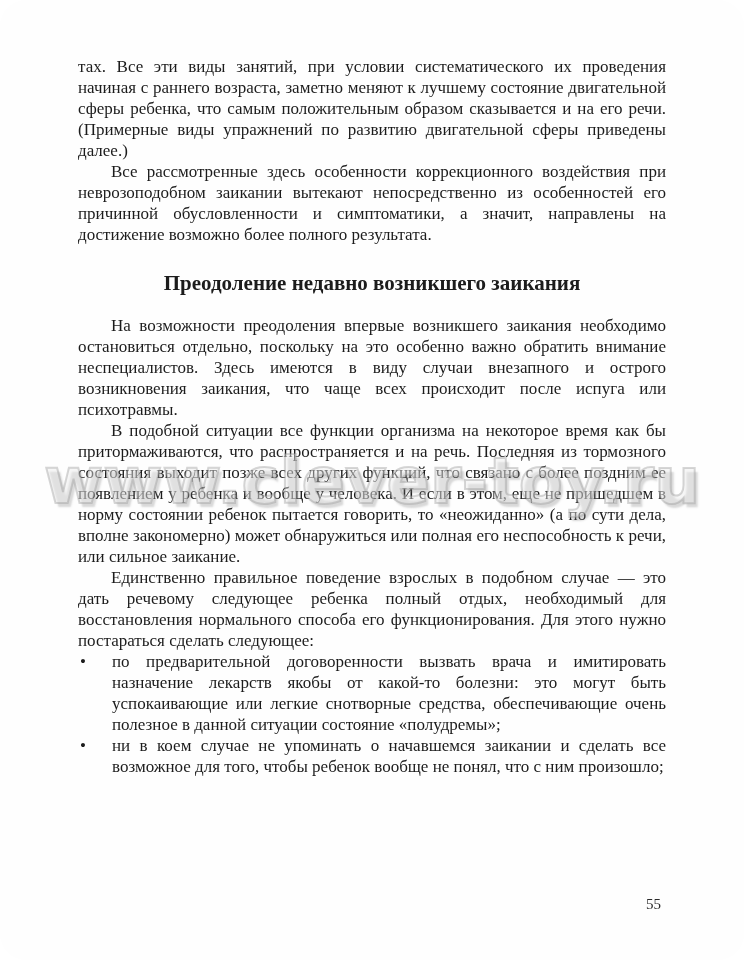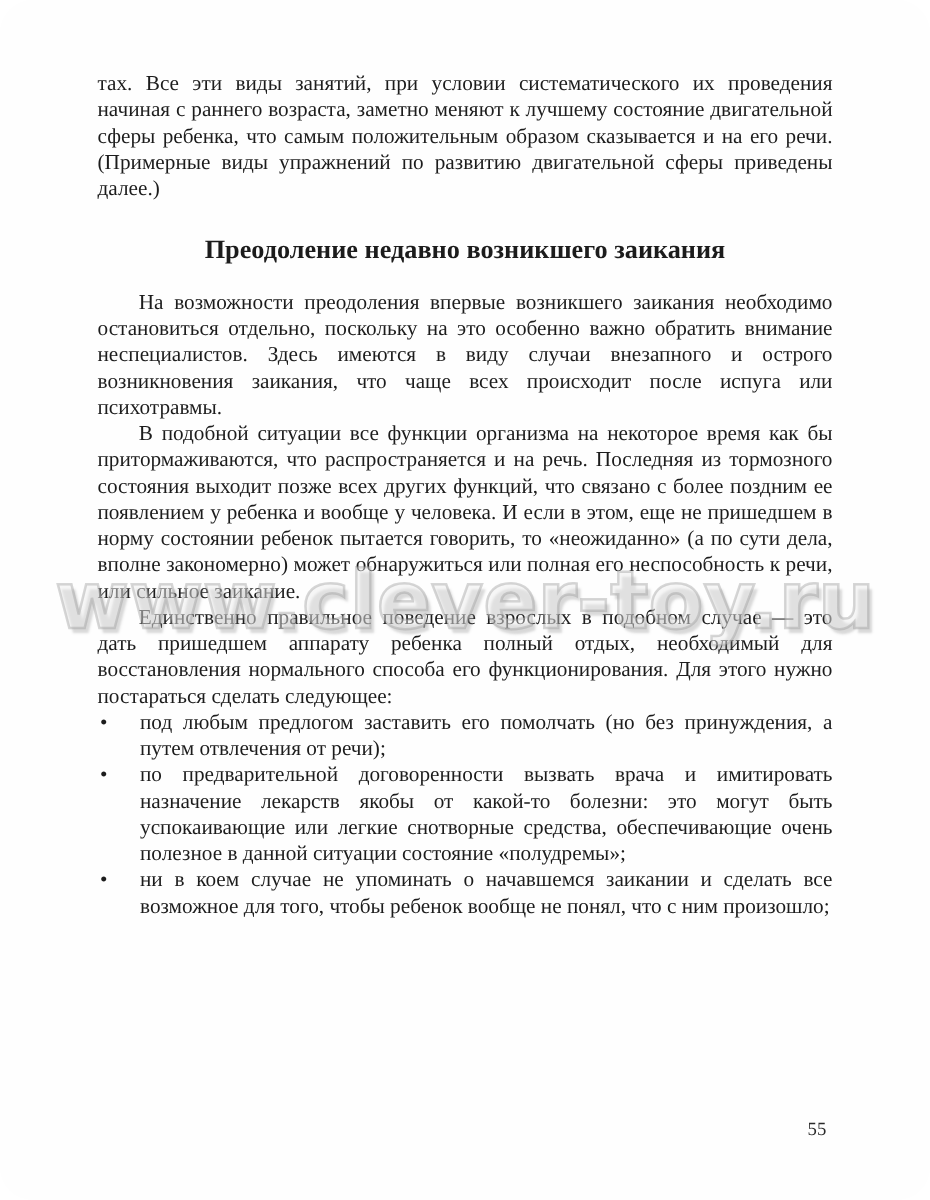--- a/index.html
+++ b/index.html
@@ -83,29 +83,29 @@
     color: #2a2a2a;
   }
 </style>
 </head>
 <body>
 
 <div class="page">
 
   <div class="body-text">
     <p class="para no-indent">тах. Все эти виды занятий, при условии систематического их проведения начиная с раннего возраста, заметно меняют к лучшему состояние двигательной сферы ребенка, что самым положительным образом сказывается и на его речи. (Примерные виды упражнений по развитию двигательной сферы приведены далее.)</p>
+    <p class="para">Все рассмотренные здесь особенности коррекционного воздействия при неврозоподобном заикании вытекают непосредственно из особенностей его причинной обусловленности и симптоматики, а значит, направлены на достижение возможно более полного результата.</p>
 
     <h2 class="heading">Преодоление недавно возникшего заикания</h2>
 
     <p class="para">На возможности преодоления впервые возникшего заикания необходимо остановиться отдельно, поскольку на это особенно важно обратить внимание неспециалистов. Здесь имеются в виду случаи внезапного и острого возникновения заикания, что чаще всех происходит после испуга или психотравмы.</p>
     <p class="para">В подобной ситуации все функции организма на некоторое время как бы притормаживаются, что распространяется и на речь. Последняя из тормозного состояния выходит позже всех других функций, что связано с более поздним ее появлением у ребенка и вообще у человека. И если в этом, еще не пришедшем в норму состоянии ребенок пытается говорить, то «неожиданно» (а по сути дела, вполне закономерно) может обнаружиться или полная его неспособность к речи, или сильное заикание.</p>
-    <p class="para">Единственно правильное поведение взрослых в подобном случае — это дать пришедшем аппарату ребенка полный отдых, необходимый для восстановления нормального способа его функционирования. Для этого нужно постараться сделать следующее:</p>
+    <p class="para">Единственно правильное поведение взрослых в подобном случае — это дать речевому следующее ребенка полный отдых, необходимый для восстановления нормального способа его функционирования. Для этого нужно постараться сделать следующее:</p>
 
     <ul class="bullets">
-      <li>под любым предлогом заставить его помолчать (но без принуждения, а путем отвлечения от речи);</li>
       <li>по предварительной договоренности вызвать врача и имитировать назначение лекарств якобы от какой-то болезни: это могут быть успокаивающие или легкие снотворные средства, обеспечивающие очень полезное в данной ситуации состояние «полудремы»;</li>
       <li>ни в коем случае не упоминать о начавшемся заикании и сделать все возможное для того, чтобы ребенок вообще не понял, что с ним произошло;</li>
     </ul>
   </div>
 
   <div class="watermark">www.clever-toy.ru</div>
 
   <div class="page-number">55</div>
 
 </div>

